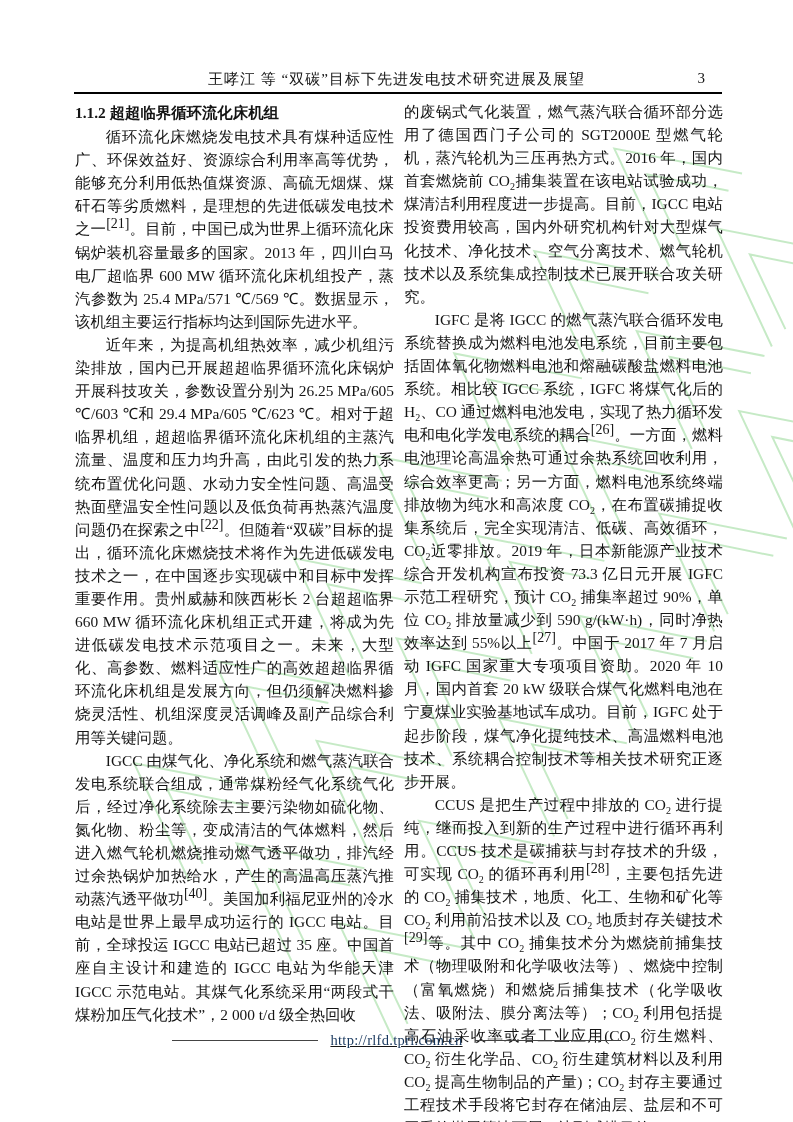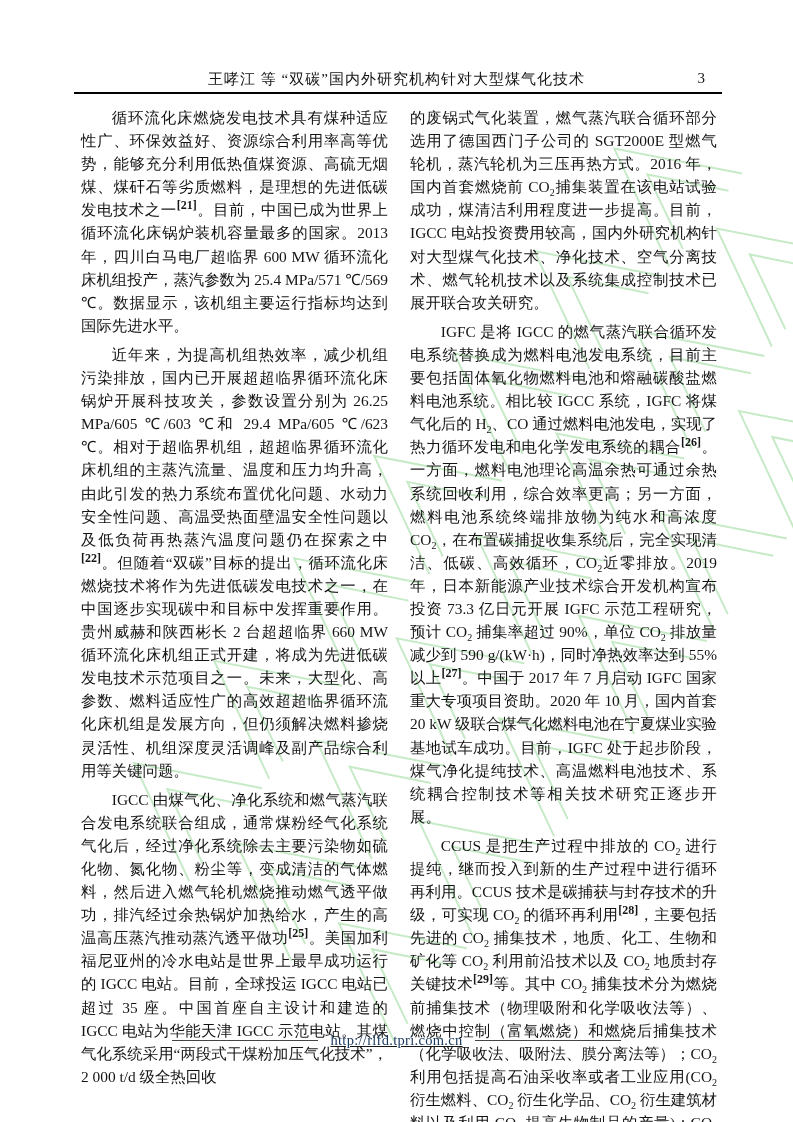--- a/index.html
+++ b/index.html
@@ -34,25 +34,25 @@
 
   .col {
     position: absolute; top: 100px; width: 319px;
     font-size: 15.4px; line-height: 23.1px;
     text-align: justify; text-justify: inter-ideograph;
     z-index: 1;
   }
   .col-left { left: 75px; }
   .col-right { left: 404px; }
 
-  .para { text-indent: 2em; margin: 6px; }
+  .para { text-indent: 2em; margin: 0; }
   .para.no-indent { text-indent: 0; }
   .sec-heading { font-weight: bold; text-indent: 0; margin: 1px 0 1px 0; }
 
-  sup { font-size: 12px; line-height: 0; vertical-align: super; font-weight: bold; }
+  sup { font-size: 14px; line-height: 0; vertical-align: super; }
   sub { font-size: 10px; line-height: 0; vertical-align: sub; }
 
   .footer {
     position: absolute; top: 1032px; left: 0; width: 100%;
     display: flex; align-items: center; justify-content: center;
     gap: 12px; z-index: 2; text-decoration: underline;
   }
   .footer-rule { width: 146px; border-top: 1.6px solid #444; height: 0; }
   .footer-url {
     font-size: 14.5px; color: #16365c; text-decoration: none;
@@ -104,28 +104,29 @@
         <path d="M487,753 L524,679 L561,753"></path>
         <path d="M595,753 L654,637 L713,753"></path>
         <path d="M617,753 L654,679 L691,753"></path>
         <path d="M725,753 L784,637 L843,753"></path>
         <path d="M747,753 L784,679 L821,753"></path>
         <path d="M855,753 L914,637 L973,753"></path>
         <path d="M877,753 L914,679 L951,753"></path>
       </g>
   </svg>
 
-  <div class="header-title">王哮江 等  “双碳”国内外研究机构针对大型煤气化技术</div>
+  <div class="header-title">王哮江 等  “双碳”目标下先进发电技术研究进展及展望</div>
   <div class="page-number">3</div>
   <div class="header-rule"></div>
 
   <div class="col col-left">
+      <div class="sec-heading">1.1.2 超超临界循环流化床机组</div>
       <div class="para">循环流化床燃烧发电技术具有煤种适应性广、环保效益好、资源综合利用率高等优势，能够充分利用低热值煤资源、高硫无烟煤、煤矸石等劣质燃料，是理想的先进低碳发电技术之一<sup>[21]</sup>。目前，中国已成为世界上循环流化床锅炉装机容量最多的国家。2013 年，四川白马电厂超临界 600 MW 循环流化床机组投产，蒸汽参数为 25.4 MPa/571 ℃/569 ℃。数据显示，该机组主要运行指标均达到国际先进水平。</div>
       <div class="para">近年来，为提高机组热效率，减少机组污染排放，国内已开展超超临界循环流化床锅炉开展科技攻关，参数设置分别为 26.25 MPa/605 ℃/603 ℃和 29.4 MPa/605 ℃/623 ℃。相对于超临界机组，超超临界循环流化床机组的主蒸汽流量、温度和压力均升高，由此引发的热力系统布置优化问题、水动力安全性问题、高温受热面壁温安全性问题以及低负荷再热蒸汽温度问题仍在探索之中<sup>[22]</sup>。但随着“双碳”目标的提出，循环流化床燃烧技术将作为先进低碳发电技术之一，在中国逐步实现碳中和目标中发挥重要作用。贵州威赫和陕西彬长 2 台超超临界 660 MW 循环流化床机组正式开建，将成为先进低碳发电技术示范项目之一。未来，大型化、高参数、燃料适应性广的高效超超临界循环流化床机组是发展方向，但仍须解决燃料掺烧灵活性、机组深度灵活调峰及副产品综合利用等关键问题。</div>
-      <div class="para">IGCC 由煤气化、净化系统和燃气蒸汽联合发电系统联合组成，通常煤粉经气化系统气化后，经过净化系统除去主要污染物如硫化物、氮化物、粉尘等，变成清洁的气体燃料，然后进入燃气轮机燃烧推动燃气透平做功，排汽经过余热锅炉加热给水，产生的高温高压蒸汽推动蒸汽透平做功<sup>[25]</sup>。美国加利福尼亚州的冷水电站是世界上最早成功运行的 IGCC 电站。目前，全球投运 IGCC 电站已超过 35 座。中国首座自主设计和建造的 IGCC 电站为华能天津 IGCC 示范电站。其煤气化系统采用“两段式干煤粉加压气化技术”，2 000 t/d 级全热回收</div>
+      <div class="para">IGCC 由煤气化、净化系统和燃气蒸汽联合发电系统联合组成，通常煤粉经气化系统气化后，经过净化系统除去主要污染物如硫化物、氮化物、粉尘等，变成清洁的气体燃料，然后进入燃气轮机燃烧推动燃气透平做功，排汽经过余热锅炉加热给水，产生的高温高压蒸汽推动蒸汽透平做功<sup>[40]</sup>。美国加利福尼亚州的冷水电站是世界上最早成功运行的 IGCC 电站。目前，全球投运 IGCC 电站已超过 35 座。中国首座自主设计和建造的 IGCC 电站为华能天津 IGCC 示范电站。其煤气化系统采用“两段式干煤粉加压气化技术”，2 000 t/d 级全热回收</div>
     </div>
 
   <div class="col col-right">
       <div class="para no-indent">的废锅式气化装置，燃气蒸汽联合循环部分选用了德国西门子公司的 SGT2000E 型燃气轮机，蒸汽轮机为三压再热方式。2016 年，国内首套燃烧前 CO<sub>2</sub>捕集装置在该电站试验成功，煤清洁利用程度进一步提高。目前，IGCC 电站投资费用较高，国内外研究机构针对大型煤气化技术、净化技术、空气分离技术、燃气轮机技术以及系统集成控制技术已展开联合攻关研究。</div>
       <div class="para">IGFC 是将 IGCC 的燃气蒸汽联合循环发电系统替换成为燃料电池发电系统，目前主要包括固体氧化物燃料电池和熔融碳酸盐燃料电池系统。相比较 IGCC 系统，IGFC 将煤气化后的 H<sub>2</sub>、CO 通过燃料电池发电，实现了热力循环发电和电化学发电系统的耦合<sup>[26]</sup>。一方面，燃料电池理论高温余热可通过余热系统回收利用，综合效率更高；另一方面，燃料电池系统终端排放物为纯水和高浓度 CO<sub>2</sub>，在布置碳捕捉收集系统后，完全实现清洁、低碳、高效循环，CO<sub>2</sub>近零排放。2019 年，日本新能源产业技术综合开发机构宣布投资 73.3 亿日元开展 IGFC 示范工程研究，预计 CO<sub>2</sub> 捕集率超过 90%，单位 CO<sub>2</sub> 排放量减少到 590 g/(kW·h)，同时净热效率达到 55%以上<sup>[27]</sup>。中国于 2017 年 7 月启动 IGFC 国家重大专项项目资助。2020 年 10 月，国内首套 20 kW 级联合煤气化燃料电池在宁夏煤业实验基地试车成功。目前，IGFC 处于起步阶段，煤气净化提纯技术、高温燃料电池技术、系统耦合控制技术等相关技术研究正逐步开展。</div>
       <div class="para">CCUS 是把生产过程中排放的 CO<sub>2</sub> 进行提纯，继而投入到新的生产过程中进行循环再利用。CCUS 技术是碳捕获与封存技术的升级，可实现 CO<sub>2</sub> 的循环再利用<sup>[28]</sup>，主要包括先进的 CO<sub>2</sub> 捕集技术，地质、化工、生物和矿化等 CO<sub>2</sub> 利用前沿技术以及 CO<sub>2</sub> 地质封存关键技术<sup>[29]</sup>等。其中 CO<sub>2</sub> 捕集技术分为燃烧前捕集技术（物理吸附和化学吸收法等）、燃烧中控制（富氧燃烧）和燃烧后捕集技术（化学吸收法、吸附法、膜分离法等）；CO<sub>2</sub> 利用包括提高石油采收率或者工业应用(CO<sub>2</sub> 衍生燃料、CO<sub>2</sub> 衍生化学品、CO<sub>2</sub> 衍生建筑材料以及利用 CO<sub>2</sub> 提高生物制品的产量)；CO<sub>2</sub> 封存主要通过工程技术手段将它封存在储油层、盐层和不可开采的煤层等地下层，达到减排目的。</div>
     </div>
 
   <div class="footer">
     <div class="footer-rule"></div>

